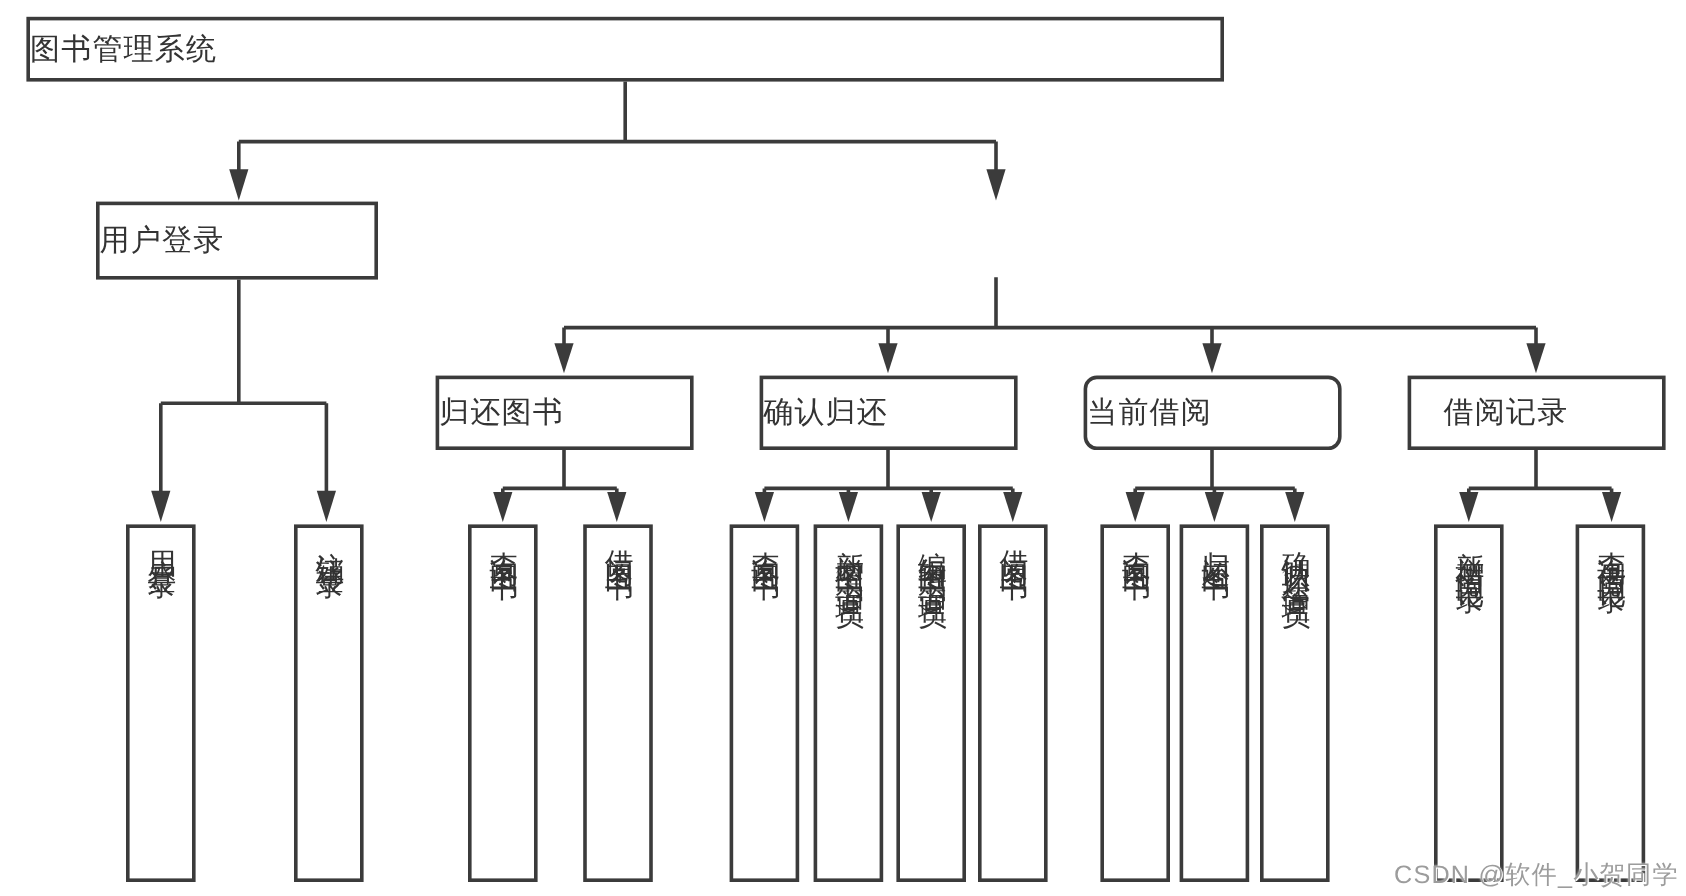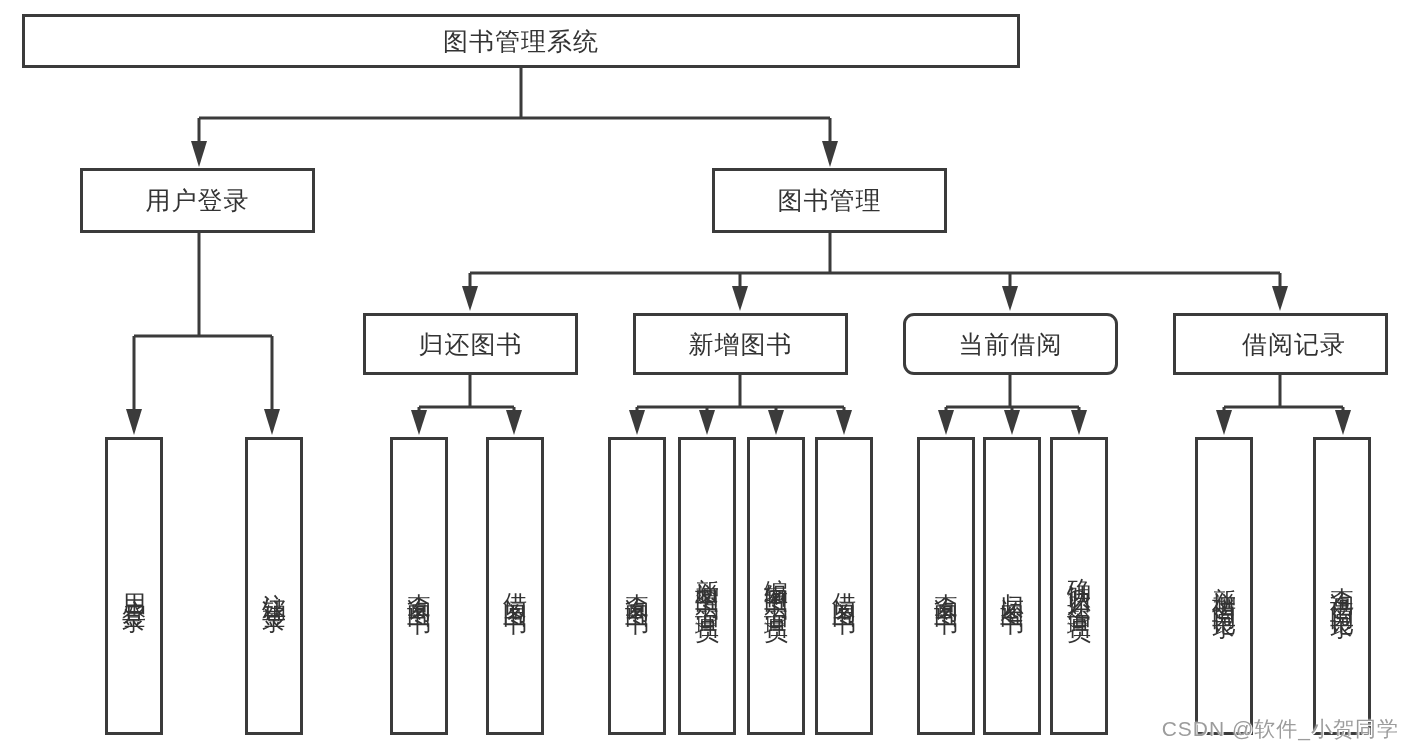--- a/index.html
+++ b/index.html
@@ -23,21 +23,20 @@
     height: 747px;
   }
   .node {
     position: absolute;
     box-sizing: border-box;
     border: 3px solid #3b3b3b;
     background: #ffffff;
     color: #333333;
     display: flex;
     align-items: center;
-    justify-content: center;
     font-size: 25px;
     letter-spacing: 1px;
     text-align: center;
     line-height: 1;
   }
   .leaf {
     writing-mode: vertical-lr;
     font-size: 24px;
     letter-spacing: 6px;
   }
@@ -116,29 +115,26 @@
     </g>
   </svg>
 
   <div class="node" style="left:22px; top:14px; width:998px; height:54px;">
     <span>图书管理系统</span>
   </div>
 
   <div class="node" style="left:80px; top:168px; width:235px; height:65px;">
     <span>用户登录</span>
   </div>
-  <div class="node" style="left:712px; top:168px; width:235px; height:65px;">
-    <span>图书管理</span>
-  </div>
 
   <div class="node" style="left:363px; top:313px; width:215px; height:62px;">
     <span>归还图书</span>
   </div>
   <div class="node" style="left:633px; top:313px; width:215px; height:62px;">
-    <span>新增图书</span>
+    <span>确认归还</span>
   </div>
   <div class="node" style="left:903px; top:313px; width:215px; height:62px;border-radius:11px;">
     <span>当前借阅</span>
   </div>
   <div class="node" style="left:1173px; top:313px; width:215px; height:62px;padding-left:27px;">
     <span>借阅记录</span>
   </div>
 
   <div class="node leaf" style="left:105px; top:437px; width:58px; height:298px;">
     <span>用户登录</span>

